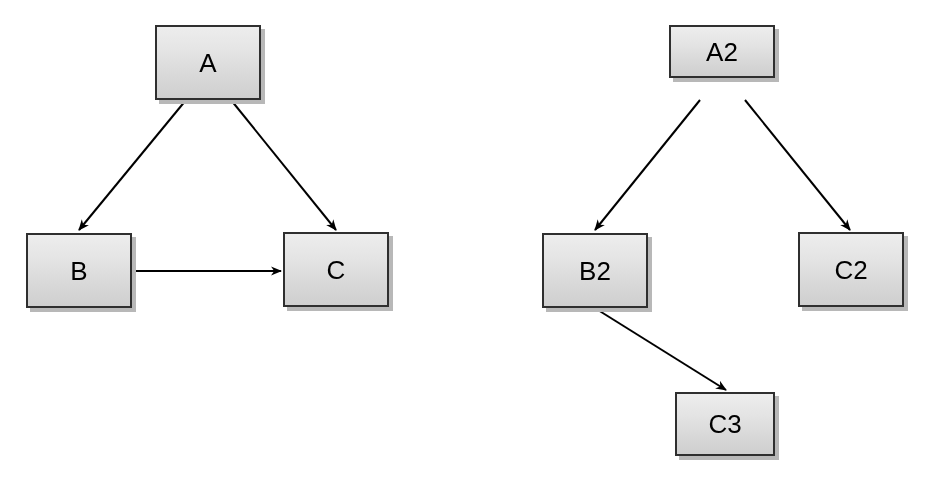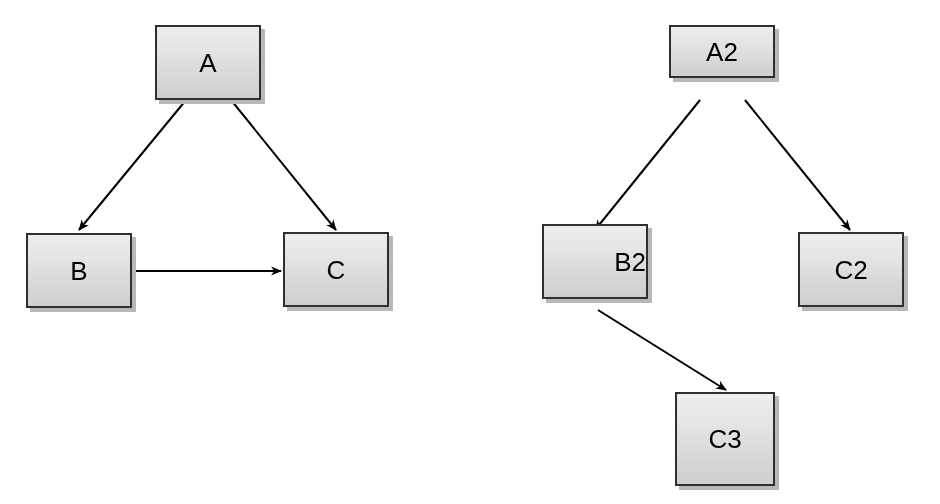--- a/index.html
+++ b/index.html
@@ -74,24 +74,24 @@
       </div>
       <div class="node" style="left: 26px; top: 233px; width: 106px; height: 75px;">
         <span class="node-label">B</span>
       </div>
       <div class="node" style="left: 283px; top: 232px; width: 106px; height: 75px;">
         <span class="node-label">C</span>
       </div>
       <div class="node" style="left: 669px; top: 25px; width: 106px; height: 53px;">
         <span class="node-label">A2</span>
       </div>
-      <div class="node" style="left: 542px; top: 224px; width: 106px; height: 75px; justify-content: flex-end;">
+      <div class="node" style="left: 542px; top: 233px; width: 106px; height: 75px;">
         <span class="node-label">B2</span>
       </div>
       <div class="node" style="left: 798px; top: 232px; width: 106px; height: 75px;">
         <span class="node-label">C2</span>
       </div>
-      <div class="node" style="left: 675px; top: 392px; width: 100px; height: 94px;">
+      <div class="node" style="left: 675px; top: 392px; width: 100px; height: 64px;">
         <span class="node-label">C3</span>
       </div>
     </div>
 
 </div>
 
 </body></html>

